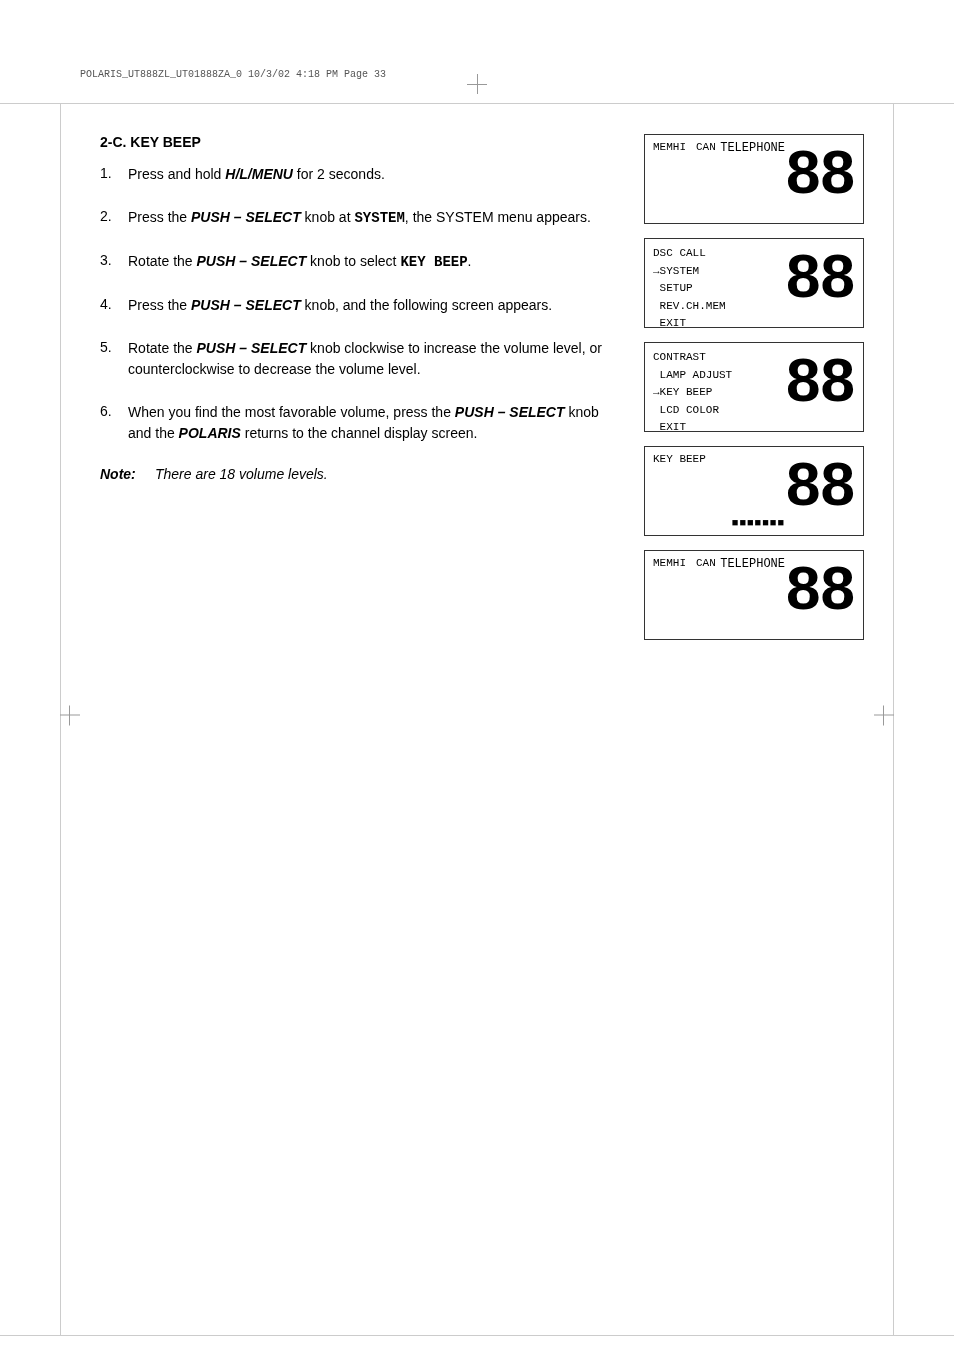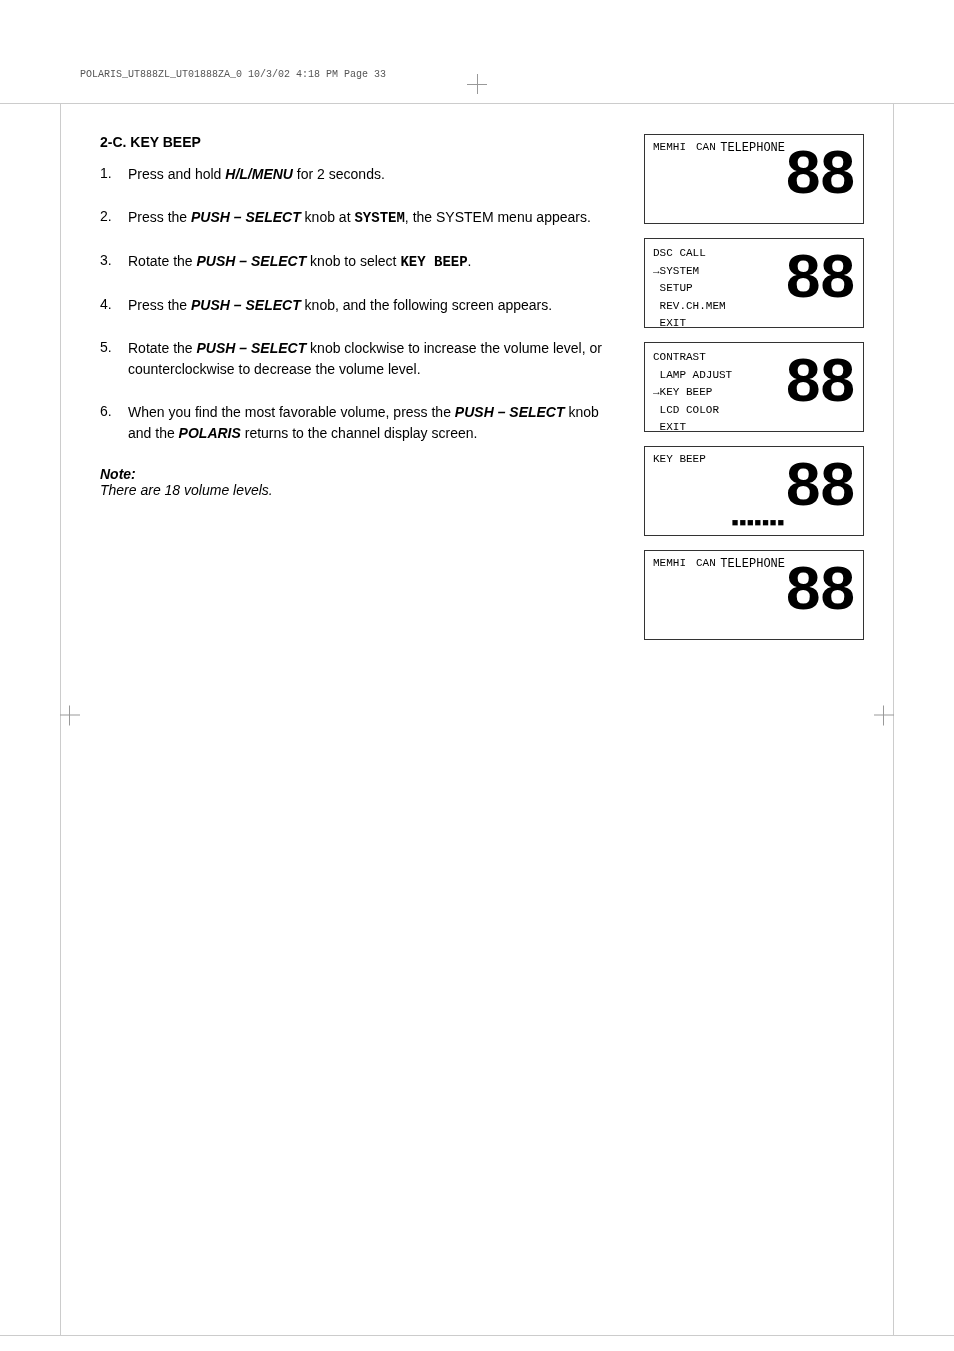--- a/index.html
+++ b/index.html
@@ -227,21 +227,20 @@
 
     .step-text .mono {
       font-family: 'Courier New', monospace;
       font-style: normal;
       font-weight: bold;
     }
 
     
     .note-line {
       display: flex;
-      flex-direction: column;
       margin-top: 8px;
       font-size: 14px;
     }
     .note-label {
       font-weight: bold;
       font-style: italic;
       min-width: 55px;
     }
     .note-text {
       font-style: italic;

